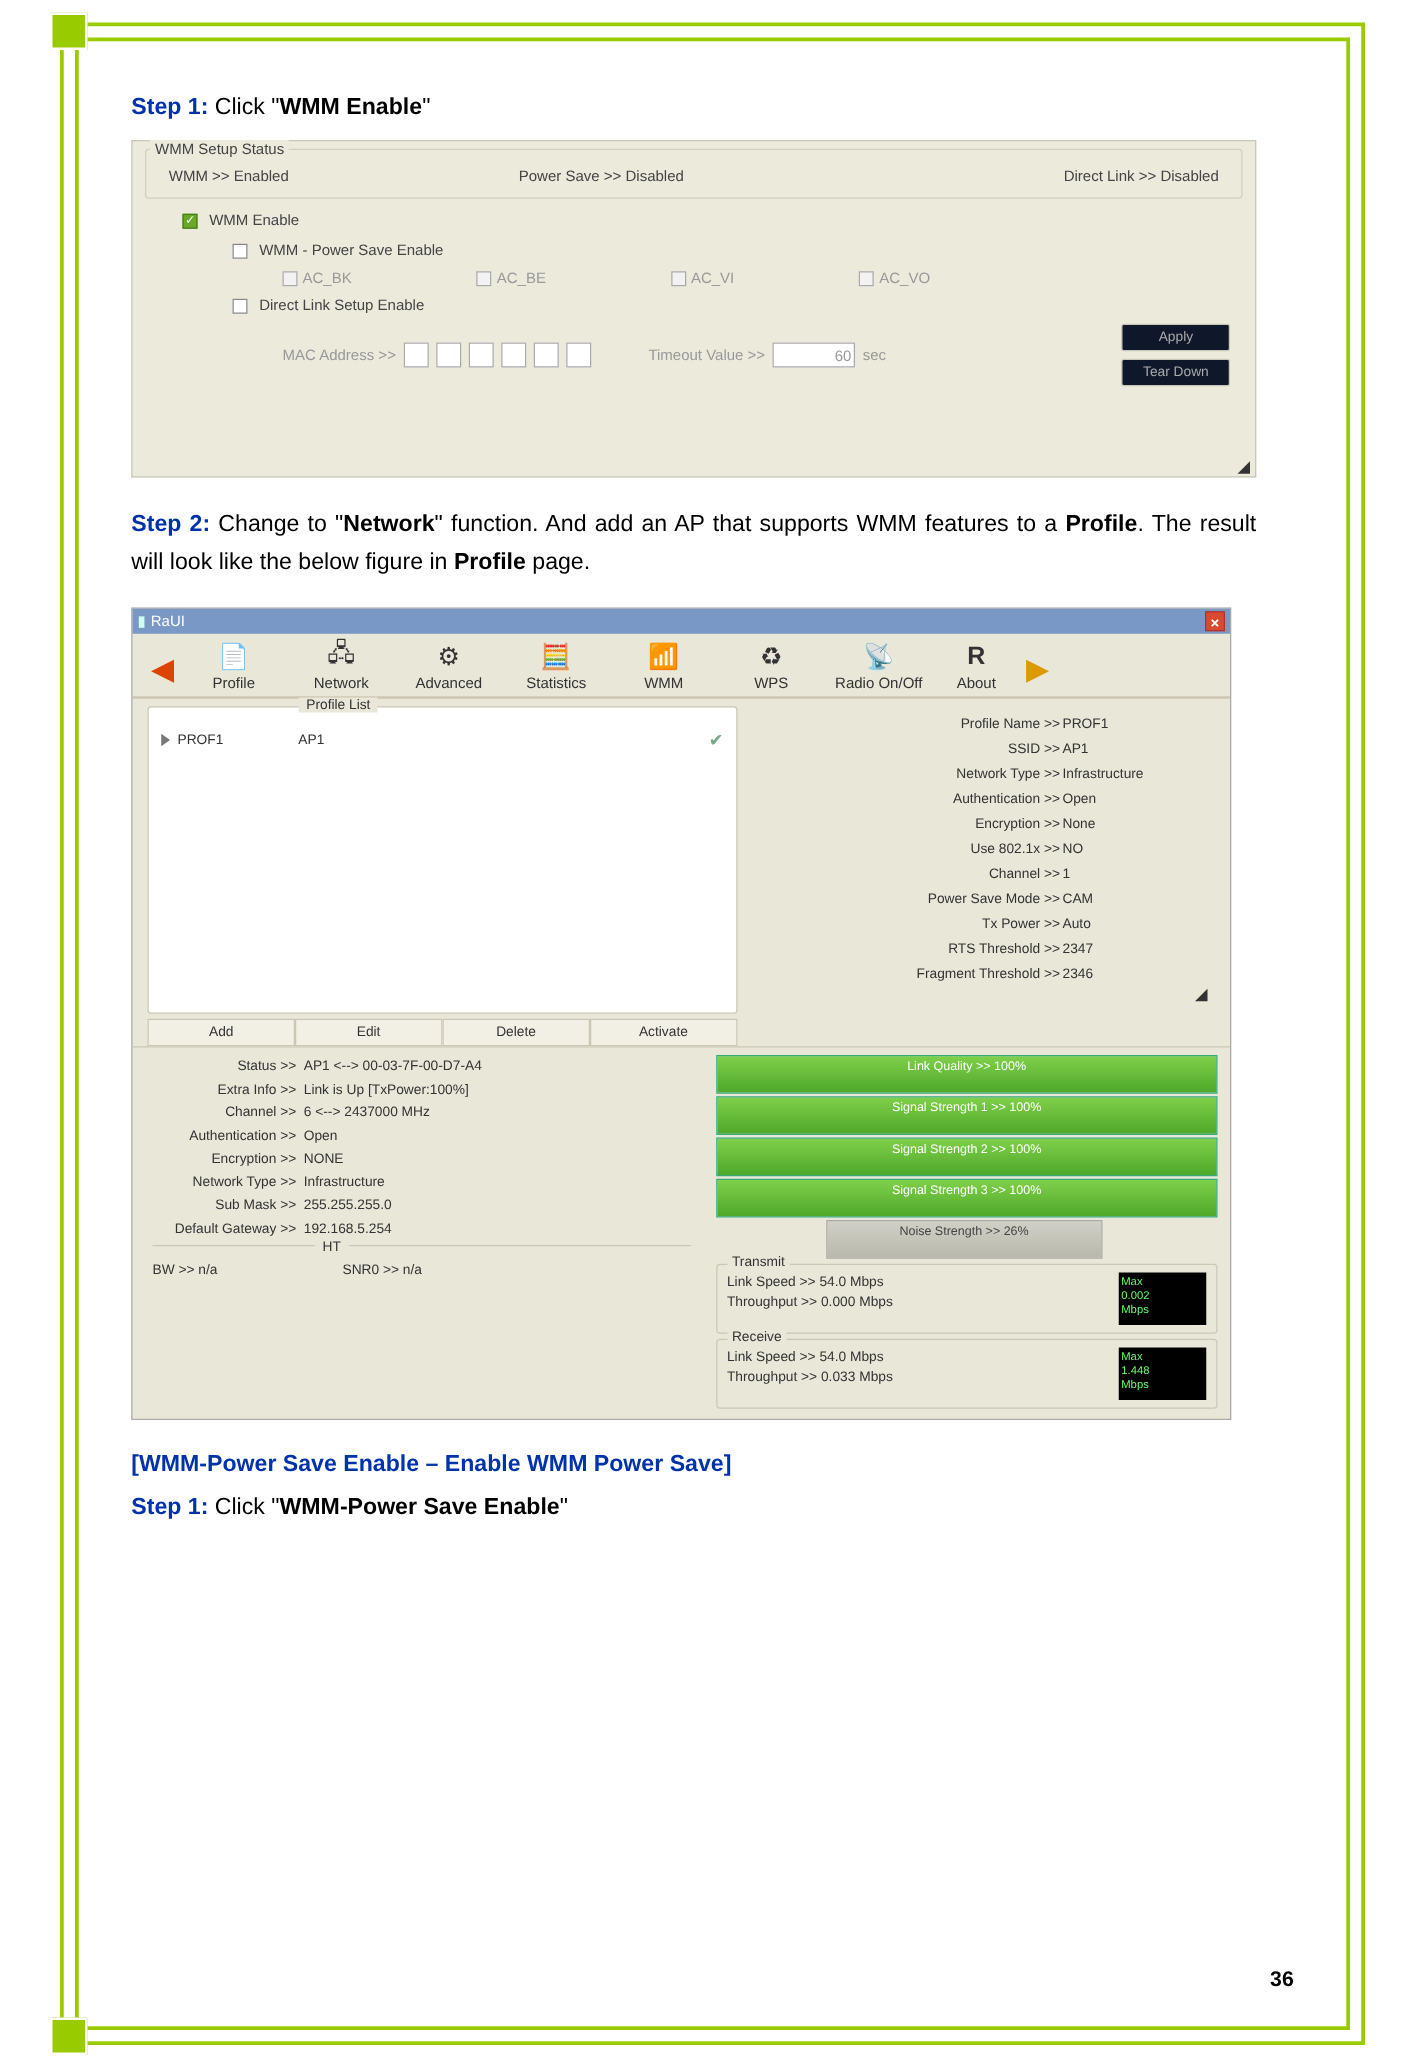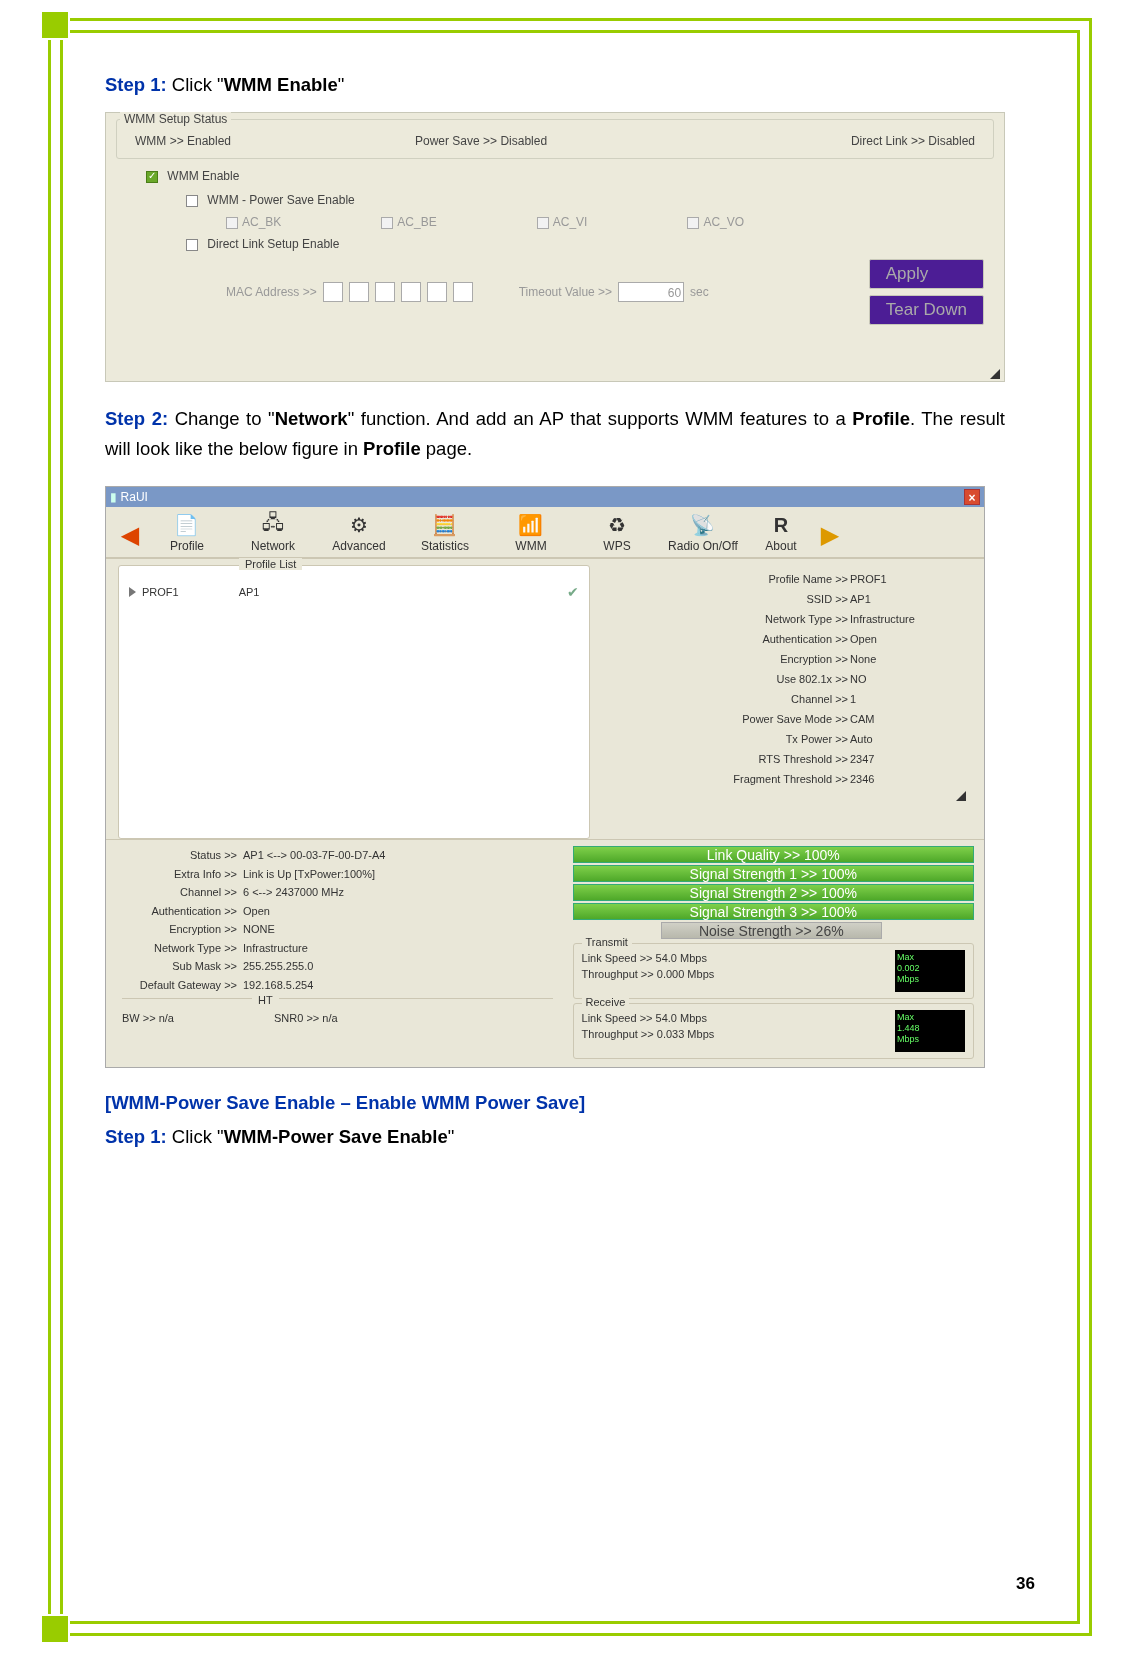--- a/index.html
+++ b/index.html
@@ -25,36 +25,36 @@
   .wmm-group-label { position: relative; top: -18px; left: -15px; background: #eceadb; display: inline; padding: 0 4px; font-size: 12px; color: #444; }
   .wmm-status-row { display: flex; margin-top: -10px; }
   .wmm-status-row span { flex: 1; }
   .checkbox { display: inline-block; width: 12px; height: 12px; border: 1px solid #888; background: #fff; margin-right: 6px; vertical-align: middle; }
   .checkbox.green { background: #6aa829; border-color: #4a7d17; position: relative; }
   .checkbox.green::after { content: "✓"; color: #fff; font-size: 10px; position: absolute; top: -2px; left: 1px; }
   .grey-check { display: inline-block; width: 12px; height: 12px; border: 1px solid #aaa; background: #f2f2f2; margin-right: 4px; vertical-align: middle; }
   .ac-row { display: flex; gap: 100px; margin: 8px 0 8px 80px; color: #999; }
   .mac-row { margin: 8px 0 8px 80px; color: #999; display: flex; align-items: center; gap: 6px; }
   .mac-input { display: inline-block; width: 20px; height: 20px; background: #fff; border: 1px solid #aaa; }
-  .wmm-btn { display: inline-block; padding: 4px 16px; color: #aaa; background: #4c1d95; border: 1px solid #c8c8b8; border-radius: 2px; font-size: 17px; text-align: left; }
+  .wmm-btn { display: inline-block; padding: 4px 16px; color: #aaa; background: #0f172a; border: 1px solid #c8c8b8; border-radius: 2px; font-size: 11px; text-align: center; }
   .tri-bottom { position: absolute; right: 4px; bottom: 2px; width: 0; height: 0; border-left: 10px solid transparent; border-bottom: 10px solid #333; }
 
   .raui-panel { margin-top: 22px; width: 880px; background: #e9e7d8; border: 1px solid #aaa; font-family: Tahoma, Arial, sans-serif; font-size: 11px; color: #333; }
   .raui-title { background: #7a98c6; color: #fff; display: flex; align-items: center; padding: 2px 4px; font-size: 12px; }
   .raui-title-close { margin-left: auto; width: 16px; height: 16px; background: #d94b2f; color: #fff; text-align: center; line-height: 16px; font-weight: bold; border: 1px solid #a33; }
   .raui-toolbar { display: flex; align-items: flex-end; padding: 4px 10px; border-bottom: 2px solid #ccc7b3; }
   .tb-arrow { width: 28px; height: 36px; display: flex; align-items: center; justify-content: center; font-size: 24px; }
   .tb-left { color: #d40; }
   .tb-right { color: #d90; }
   .tb-item { flex: 0 0 auto; width: 86px; text-align: center; }
   .tb-icon { height: 28px; display: flex; align-items: center; justify-content: center; font-size: 20px; }
   .tb-label { font-size: 12px; }
   .raui-body { display: flex; }
   .profile-col { flex: 0 0 56%; }
-  .plist { border: 1px solid #ccc7b3; margin: 6px 8px 0 12px; border-radius: 3px; position: relative; padding-top: 14px; height: 274px; background: #fff; }
+  .plist { border: 1px solid #ccc7b3; margin: 6px 8px 0 12px; border-radius: 3px; position: relative; padding-top: 14px; height: 246px; background: #fff; }
   .plist-label { position: absolute; top: -8px; left: 120px; background: #e9e7d8; padding: 0 6px; font-size: 11px; color: #333; }
   .plist-row { display: flex; padding: 4px 10px; align-items: center; }
   .plist-row .tri-play { width: 0; height: 0; border-top: 5px solid transparent; border-bottom: 5px solid transparent; border-left: 7px solid #777; margin-right: 6px; }
   .plist-row .ap { margin-left: 60px; }
   .plist-row .sig { margin-left: auto; color: #7a8; font-size: 14px; }
   .plist-btns { display: flex; margin: 4px 8px 0 12px; }
   .plist-btns div { flex: 1; text-align: center; padding: 4px 0; border: 1px solid #ccc7b3; background: #f2f0e4; font-size: 11px; }
   .info-col { flex: 1; padding: 10px 14px 0 0; font-size: 11px; line-height: 20px; }
   .info-line { display: flex; }
   .info-line .lbl { flex: 1; text-align: right; margin-right: 2px; }
@@ -62,21 +62,21 @@
   .tri-bottom2 { align-self: flex-end; width: 0; height: 0; border-left: 10px solid transparent; border-bottom: 10px solid #333; margin: 2px 4px 2px auto; }
 
   .status-body { display: flex; border-top: 1px solid #ccc7b3; padding: 6px 0 8px 0; }
   .status-left { flex: 0 0 52%; padding: 0 10px 0 16px; font-size: 11px; line-height: 18.5px; }
   .sline { display: flex; }
   .sline .slbl { text-align: right; margin-right: 6px; flex: 0 0 115px; }
   .ht-group { margin-top: 4px; border-top: 1px solid #ccc7b3; position: relative; padding-top: 10px; }
   .ht-label { position: absolute; top: -8px; left: 130px; background: #e9e7d8; padding: 0 6px; }
   .ht-row { display: flex; gap: 50px; }
   .status-right { flex: 1; padding: 0 10px; }
-  .bar { height: 17px; background: linear-gradient(#7fd04a,#4ea829); color: #fff; font-size: 14px; text-align: center; line-height: 17px; border: 1px solid #3a7; margin-bottom: 2px; }
+  .bar { height: 31px; background: linear-gradient(#7fd04a,#4ea829); color: #fff; font-size: 10px; text-align: center; line-height: 17px; border: 1px solid #3a7; margin-bottom: 2px; }
   .bar.grey { background: linear-gradient(#d0d0c6,#b8b8ac); color: #444; border-color: #aaa; }
   .trx-group { margin-top: 4px; border: 1px solid #ccc7b3; border-radius: 3px; padding: 6px 8px 6px 8px; position: relative; }
   .trx-label { position: absolute; top: -8px; left: 8px; background: #e9e7d8; padding: 0 4px; }
   .trx-row { display: flex; }
   .trx-info { flex: 1; font-size: 11px; line-height: 16px; }
   .trx-chip { width: 70px; height: 42px; background: #000; color: #6f6; font-size: 9px; padding: 2px; line-height: 11px; }
   .pagenum { position: absolute; bottom: 60px; right: 105px; font-weight: bold; font-size: 17px; }
 </style>
 </head>
 <body>
@@ -190,20 +190,26 @@
     <div class="raui-body">
       <div class="profile-col">
         <div class="plist">
           <span class="plist-label">Profile List</span>
           <div class="plist-row">
             <span class="tri-play"></span>
             <span>PROF1</span>
             <span class="ap">AP1</span>
             <span class="sig">✔</span>
           </div>
+        </div>
+        <div class="plist-btns">
+          <div>Add</div>
+          <div>Edit</div>
+          <div>Delete</div>
+          <div>Activate</div>
         </div>
       </div>
       <div class="info-col">
         <div class="info-line">
             <span class="lbl">Profile Name &gt;&gt;</span>
             <span class="val">PROF1</span>
           </div>
         <div class="info-line">
             <span class="lbl">SSID &gt;&gt;</span>
             <span class="val">AP1</span>

